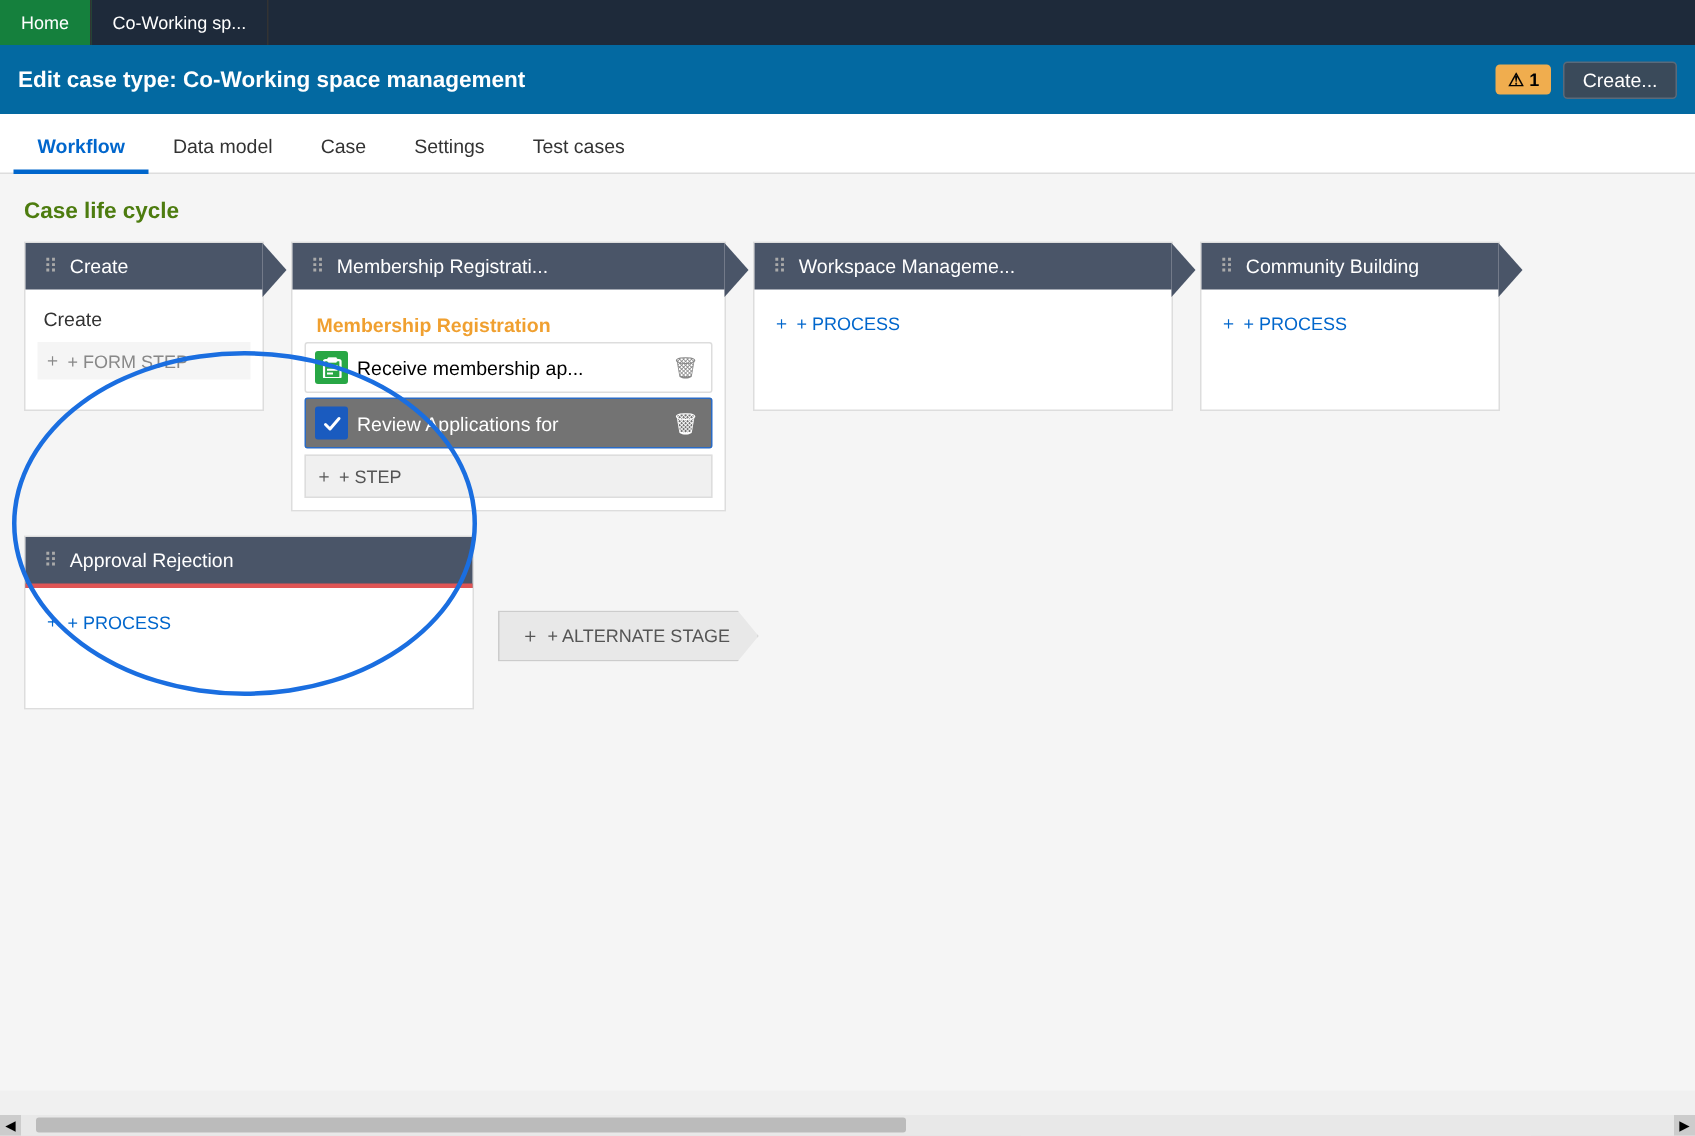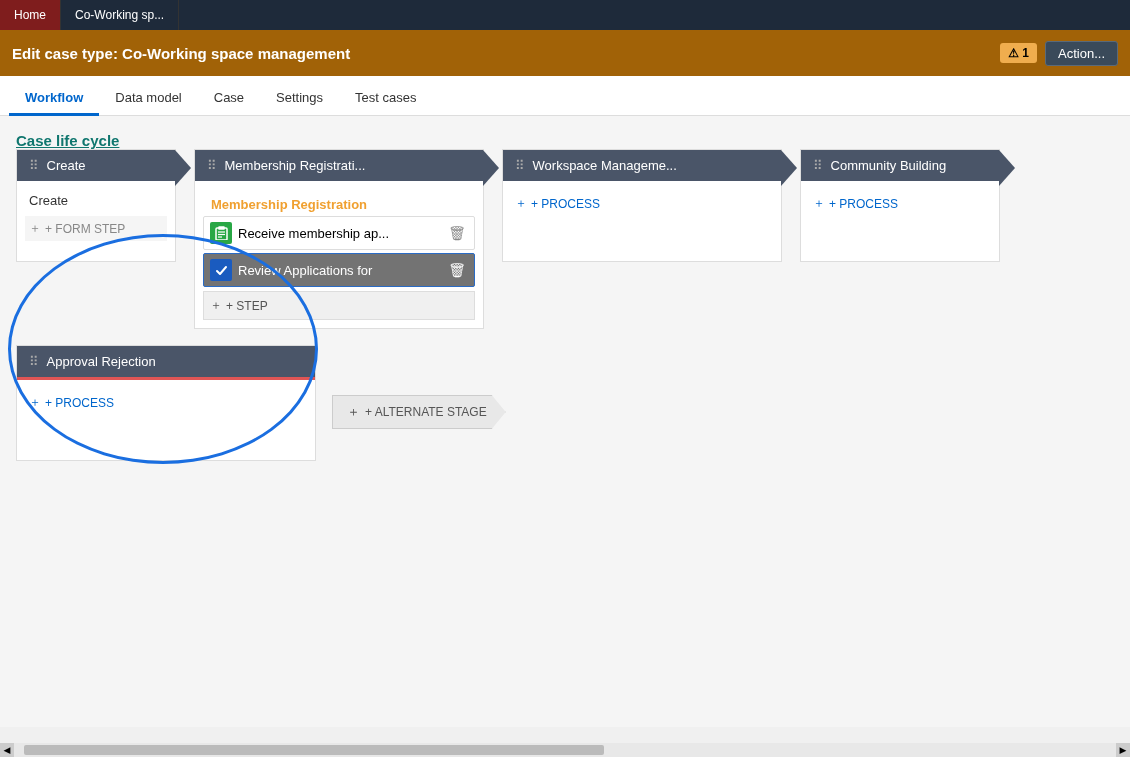--- a/index.html
+++ b/index.html
@@ -17,27 +17,27 @@
       height: 30px;
       display: flex;
       align-items: center;
       color: #ffffff;
       font-size: 12px;
       border-right: 1px solid #333;
       cursor: pointer;
       white-space: nowrap;
     }
     .browser-tab.active {
-      background: #7f1d1d;
+      background: #15803d;
       color: #fff;
     }
 
     
     .app-header {
-      background: #a16207;
+      background: #0369a1;
       display: flex;
       align-items: center;
       justify-content: space-between;
       padding: 0 12px;
       height: 46px;
       color: #fff;
     }
     .app-header-title {
       font-size: 15px;
       font-weight: normal;
@@ -98,23 +98,22 @@
     .main-content {
       background: #f5f5f5;
       padding: 16px;
       height: calc(757px - 30px - 46px - 40px - 30px);
       overflow: hidden;
     }
 
     .case-lifecycle-label {
       font-size: 15px;
       font-weight: bold;
-      color: #0f766e;
-      margin-bottom: 0;
-      text-decoration: underline;
+      color: #4d7c0f;
+      margin-bottom: 12px;
     }
 
     
     .stages-row {
       display: flex;
       align-items: flex-start;
       gap: 0;
       margin-bottom: 16px;
     }
 
@@ -361,21 +360,21 @@
     </div>
   </div>
 
   <div class="app-header">
     <div class="app-header-title">
       <span>Edit case type:</span>
       <span>Co-Working space management</span>
     </div>
     <div class="header-right">
       <div class="warning-badge">⚠ 1</div>
-      <button class="action-btn">Action...</button>
+      <button class="action-btn">Create...</button>
     </div>
   </div>
 
   <div class="nav-tabs">
     <div class="nav-tab active">Workflow</div>
     <div class="nav-tab">Data model</div>
     <div class="nav-tab">Case</div>
     <div class="nav-tab">Settings</div>
     <div class="nav-tab">Test cases</div>
   </div>

